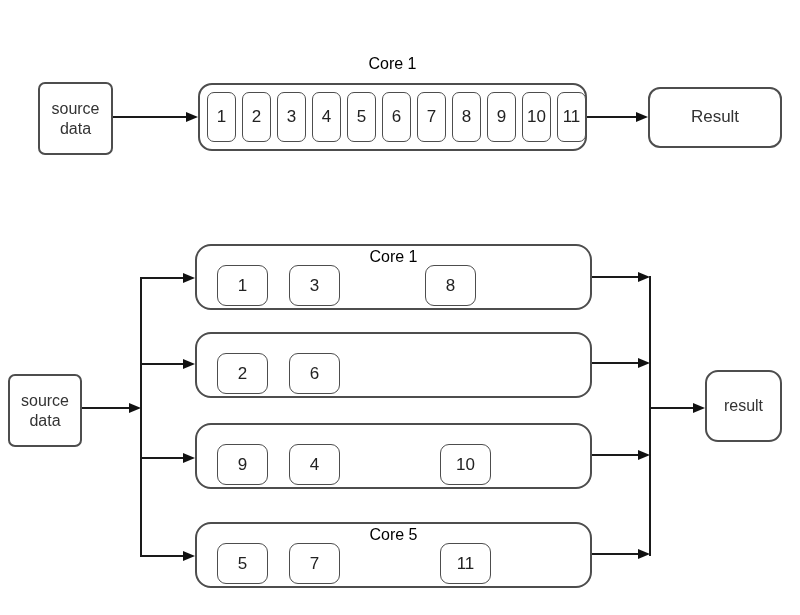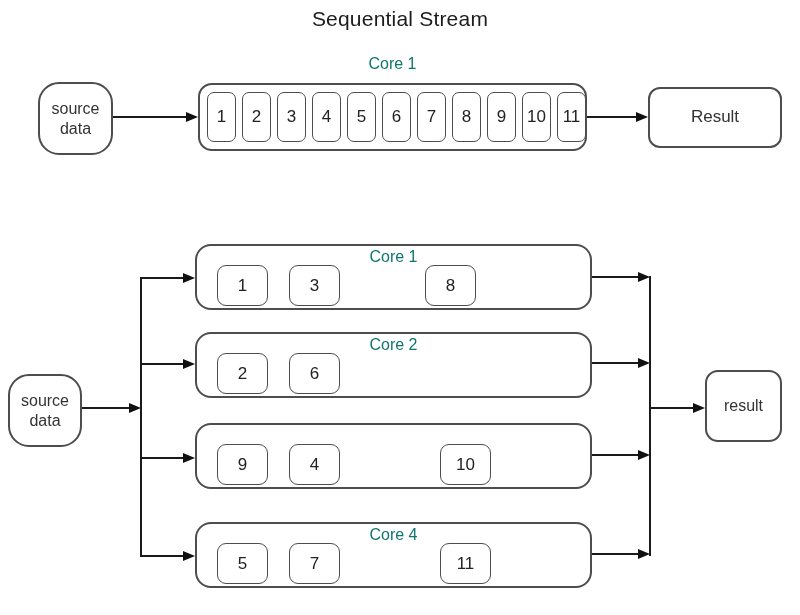--- a/index.html
+++ b/index.html
@@ -11,21 +11,21 @@
     position:absolute;left:0;width:800px;text-align:center;
     font-size:21px;color:#1c1c1c;letter-spacing:.2px;
   }
   .node{
     position:absolute;box-sizing:border-box;background:#fff;
     border:2px solid #4d4d4d;display:flex;flex-direction:column;
     align-items:center;justify-content:center;text-align:center;
     color:#333;font-size:16px;line-height:1.22;
   }
   .seq-core-label,.core-label{
-    position:absolute;text-align:center;font-size:16px;color:#0f766e;
+    position:absolute;text-align:center;font-size:16px;color:#000000;
   }
   .seq-container{
     position:absolute;left:198px;top:83px;width:389px;height:68px;
     box-sizing:border-box;border:2px solid #4d4d4d;border-radius:14px;
     background:#fff;display:flex;align-items:center;gap:6px;
     padding-left:7px;
   }
   .seq-cell{
     flex:none;width:29px;height:50px;box-sizing:border-box;
     border:1.5px solid #4d4d4d;border-radius:7px;background:#fff;
@@ -45,28 +45,27 @@
     font-size:17px;color:#222;
   }
   .pos-a{left:20px}.pos-b{left:92px}.pos-c1{left:228px}.pos-c2{left:243px}
   .hline{position:absolute;height:2px;background:#1a1a1a;}
   .vline{position:absolute;width:2px;background:#1a1a1a;}
   .ahead{
     position:absolute;width:0;height:0;
     border-top:5px solid transparent;border-bottom:5px solid transparent;
     border-left:12px solid #111;
   }
-  .r10{border-radius:21px}.r12{border-radius:12px}.r13{border-radius:13px}
+  .r10{border-radius:7px}.r12{border-radius:12px}.r13{border-radius:13px}
 </style>
 </head>
 <body>
 
 <div class="canvas">
 
-  <div class="title" style="top:7px">Sequential Stream</div>
 
   <div class="seq-core-label" style="left:198px;top:55px;width:389px">Core 1</div>
 
   <div class="node r10" style="left:38px;top:82px;width:75px;height:73px">
     <span>source</span>
     <span>data</span>
   </div>
 
   <div class="hline" style="left:113px;top:116px;width:76px"></div>
   <div class="ahead" style="left:186px;top:112px"></div>
@@ -112,33 +111,32 @@
   <div class="ahead" style="left:183px;top:551px"></div>
 
   <div class="pcore" style="top:244px">
     <div class="core-label">Core 1</div>
     <div class="pcell pos-a">1</div>
     <div class="pcell pos-b">3</div>
     <div class="pcell pos-c1">8</div>
   </div>
 
   <div class="pcore" style="top:332px">
-    <div class="core-label">Core 2</div>
     <div class="pcell pos-a">2</div>
     <div class="pcell pos-b">6</div>
   </div>
 
   <div class="pcore" style="top:423px">
     <div class="pcell pos-a">9</div>
     <div class="pcell pos-b">4</div>
     <div class="pcell pos-c2">10</div>
   </div>
 
   <div class="pcore" style="top:522px">
-    <div class="core-label">Core 4</div>
+    <div class="core-label">Core 5</div>
     <div class="pcell pos-a">5</div>
     <div class="pcell pos-b">7</div>
     <div class="pcell pos-c2">11</div>
   </div>
 
   <div class="hline" style="left:592px;top:276px;width:47px"></div>
   <div class="ahead" style="left:638px;top:272px"></div>
   <div class="hline" style="left:592px;top:362px;width:47px"></div>
   <div class="ahead" style="left:638px;top:358px"></div>
   <div class="hline" style="left:592px;top:454px;width:47px"></div>

